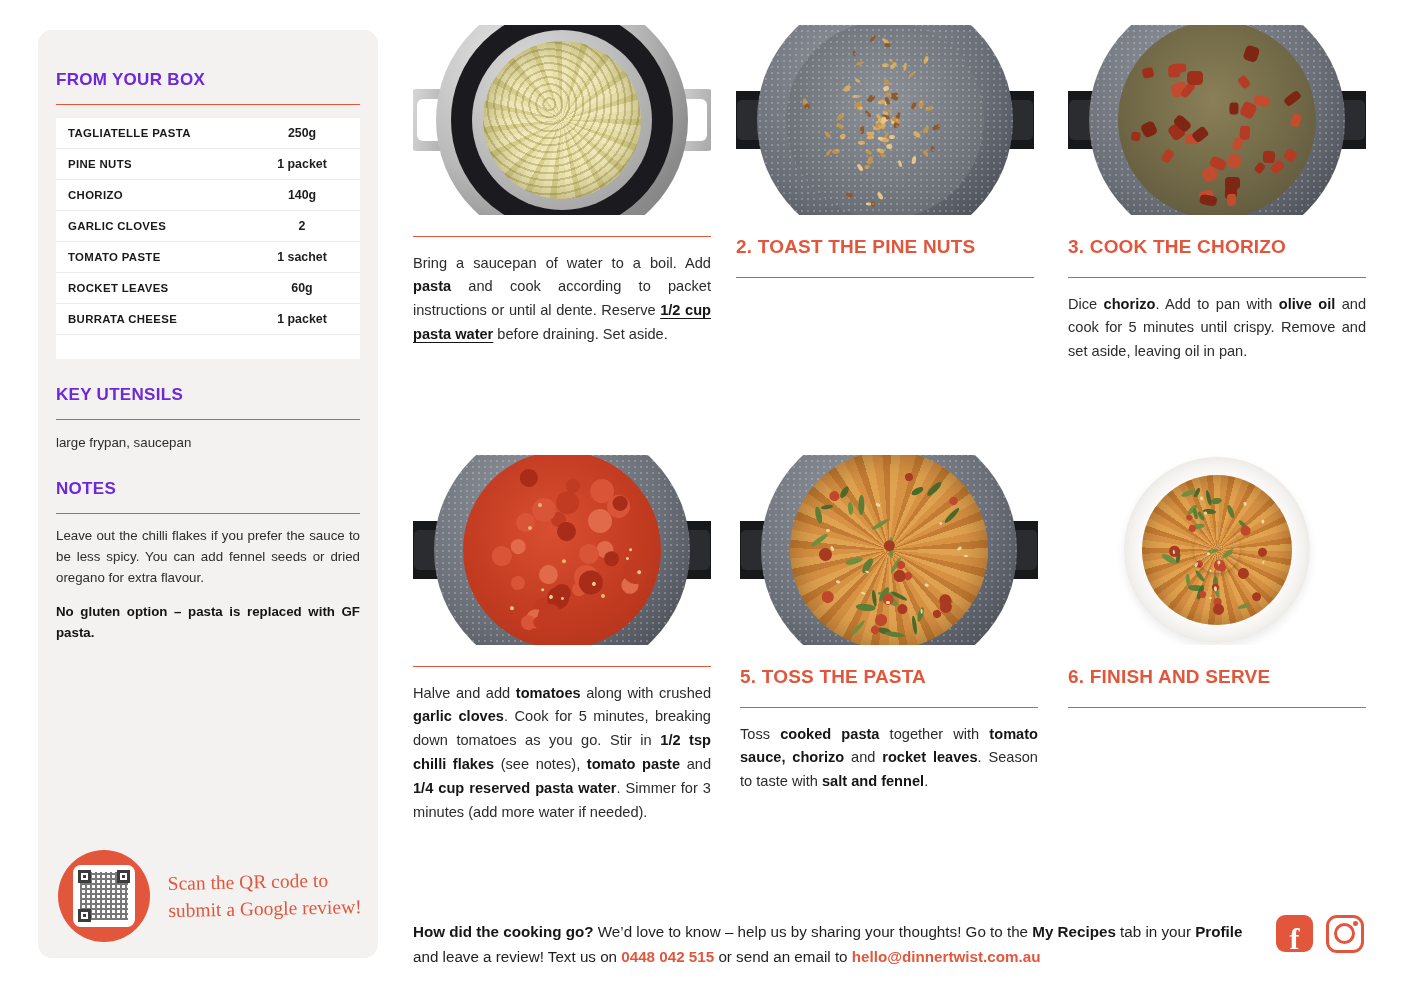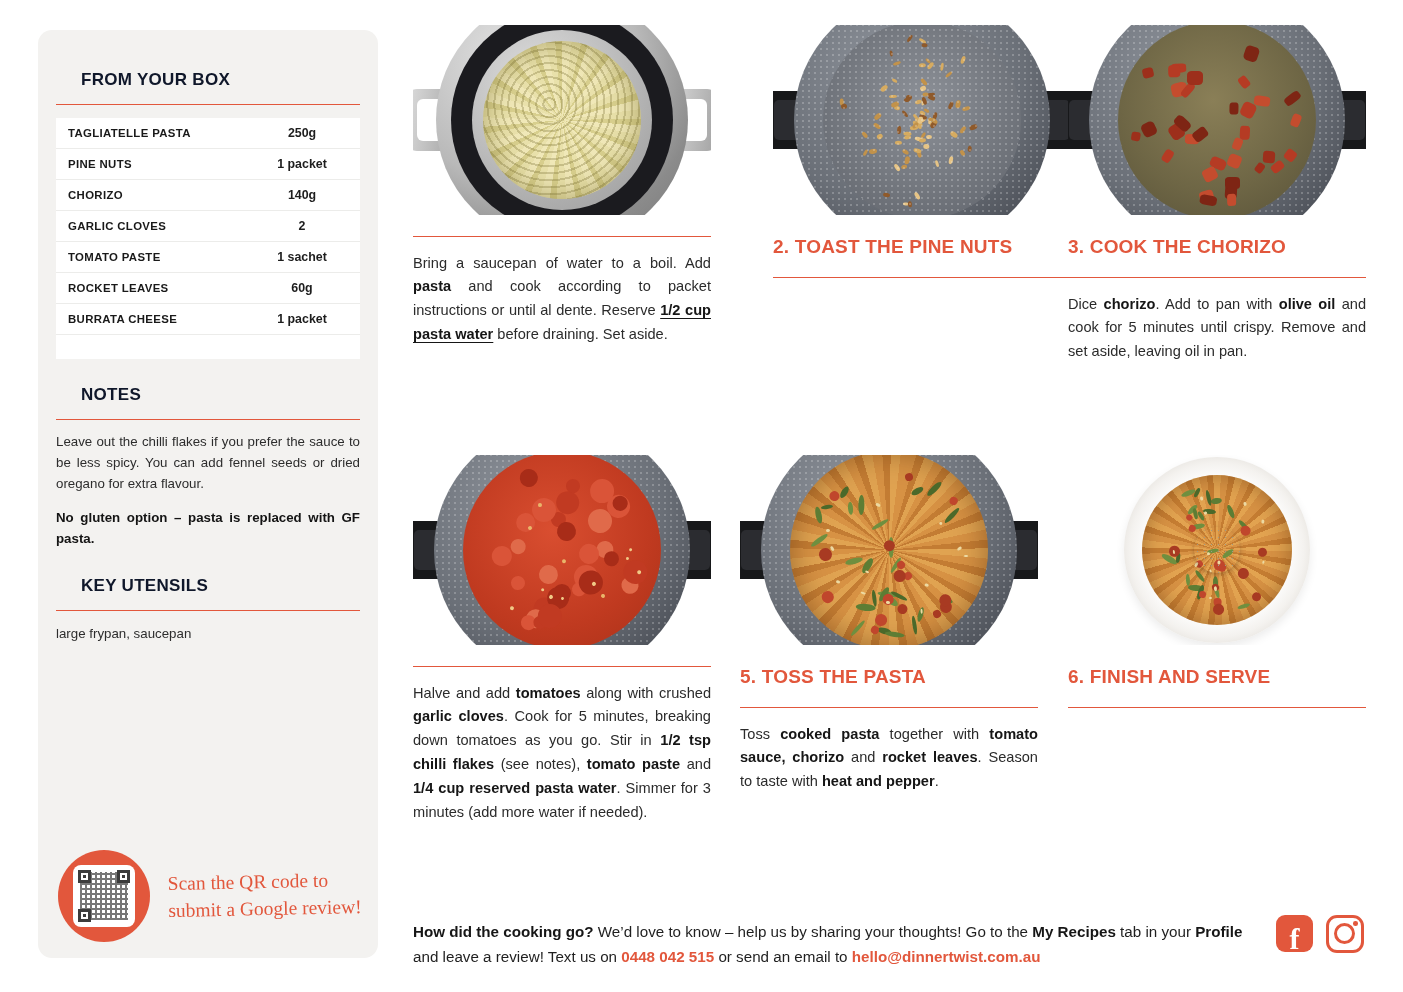--- a/index.html
+++ b/index.html
@@ -9,21 +9,21 @@
     width:1403px; height:992px; position:relative; overflow:hidden;
     background:#ffffff; font-family:"Liberation Sans", sans-serif; color:#222;
   }
   .page { position:absolute; inset:0; }
 
   
   .sidebar {
     position:absolute; left:38px; top:30px; width:340px; height:928px;
     background:#F3F2F0; border-radius:14px; padding:26px 18px 0 18px;
   }
-  .side-heading { font-size:17px; font-weight:700; color:#0f172a; letter-spacing:.3px;margin-left:25px; }
+  .side-heading { font-size:17px; font-weight:700; color:#6d28d9; letter-spacing:.3px; }
   .side-rule { border:none; border-bottom:1.6px solid var(--accent); margin:9px 0 0 0; }
 
   .ing-table { background:#ffffff; margin-top:13px; padding-bottom:24px; }
   .ing-row {
     display:flex; align-items:center; justify-content:space-between;
     min-height:31px; padding:4px 4px 4px 12px; border-bottom:1px solid #ECECEA;
   }
   .ing-name { font-size:11.4px; font-weight:700; color:#191919; letter-spacing:.35px; }
   .ing-qty  { width:108px; text-align:center; font-size:12.4px; font-weight:600; color:#1d1d1d; }
 
@@ -47,21 +47,21 @@
   .qr-finder::after { content:""; position:absolute; inset:2px; background:#3c3c3c; }
   .qr-f-tl { left:5px; top:5px; } .qr-f-tr { right:5px; top:5px; } .qr-f-bl { left:5px; bottom:5px; }
   .qr-text {
     position:absolute; left:110px; top:18px; width:200px;
     font-family: cursive; font-size:19.5px; line-height:1.4;
     color:var(--accent); transform:rotate(-1.2deg);
   }
 
   
   .cell { position:absolute; width:298px; }
-  .c1 { left:413px;  top:25px; }  .c2 { left:773px;  top:25px; }  .c3 { left:1068px; top:25px; }
+  .c1 { left:413px;  top:25px; }  .c2 { left:736px;  top:25px; }  .c3 { left:1068px; top:25px; }
   .c4 { left:413px;  top:455px; } .c5 { left:740px;  top:455px; } .c6 { left:1068px; top:455px; }
 
   .photo { position:relative; width:298px; height:190px; overflow:hidden; background:#fff; margin-bottom:21px; }
 
   .step-title { font-size:19px; font-weight:700; color:var(--accent); letter-spacing:.2px; }
   .step-rule  { border:none; border-bottom:1.6px solid var(--accent); margin:9px 0 14px 0; }
   .step-body  { font-size:14.6px; line-height:1.63; color:#2b2b2b; text-align:justify; }
   .b { font-weight:700; color:#161616; }
   .u { text-decoration:underline; text-underline-offset:3px; }
   .accent { color:var(--accent); font-weight:700; }
@@ -167,30 +167,30 @@
         <span class="ing-qty">60g</span>
       </div>
       <div class="ing-row">
         <span class="ing-name">BURRATA CHEESE</span>
         <span class="ing-qty">1 packet</span>
       </div>
     </div>
 
 
     <div class="section">
+      <h2 class="side-heading">KEY UTENSILS</h2>
+      <hr class="side-rule">
+      <div class="side-text">large frypan, saucepan</div>
+    </div>
+
+    <div class="section">
       <h2 class="side-heading">NOTES</h2>
       <hr class="side-rule">
       <p class="notes-p">Leave out the chilli flakes if you prefer the sauce to be less spicy. You can add fennel seeds or dried oregano for extra flavour.</p>
       <p class="notes-p bold">No gluten option – pasta is replaced with GF pasta.</p>
-    </div>
-
-    <div class="section">
-      <h2 class="side-heading">KEY UTENSILS</h2>
-      <hr class="side-rule">
-      <div class="side-text">large frypan, saucepan</div>
     </div>
 
     <div class="qr-wrap">
       <div class="qr-circle">
         <div class="qr-card">
           <div class="qr-pattern"></div>
           <div class="qr-finder qr-f-tl"></div>
           <div class="qr-finder qr-f-tr"></div>
           <div class="qr-finder qr-f-bl"></div>
         </div>
@@ -470,21 +470,21 @@
           <div class="bit" style="left: 174.366px; top: 103.578px; width: 3.61031px; height: 2.45703px; background: rgb(236, 217, 162); border-radius: 50%; transform: rotate(2deg);"></div>
           <div class="bit" style="left: 70.6262px; top: 141.102px; width: 4.72621px; height: 2.18515px; background: rgb(236, 217, 162); border-radius: 50%; transform: rotate(202deg);"></div>
           <div class="bit" style="left: 166.51px; top: 95.7555px; width: 4.9701px; height: 3.06705px; background: rgb(236, 217, 162); border-radius: 50%; transform: rotate(145deg);"></div>
           <div class="bit" style="left: 40.0627px; top: 95.9047px; width: 4.63313px; height: 2.67626px; background: rgb(236, 217, 162); border-radius: 50%; transform: rotate(58deg);"></div>
           <div class="bit" style="left: 148.82px; top: 71.207px; width: 3.25522px; height: 2.902px; background: rgb(236, 217, 162); border-radius: 50%; transform: rotate(199deg);"></div>
           <div class="bit" style="left: 85.9262px; top: 52.3697px; width: 4.60794px; height: 3.48481px; background: rgb(236, 217, 162); border-radius: 50%; transform: rotate(205deg);"></div>
         </div>
     </div>
     <h3 class="step-title">5. TOSS THE PASTA</h3>
     <hr class="step-rule">
-    <p class="step-body"><span>Toss </span><span class="b">cooked pasta</span><span> together with </span><span class="b">tomato sauce, chorizo</span><span> and </span><span class="b">rocket leaves</span><span>. Season to taste with </span><span class="b">heat and pepper</span><span>.</span></p>
+    <p class="step-body"><span>Toss </span><span class="b">cooked pasta</span><span> together with </span><span class="b">tomato sauce, chorizo</span><span> and </span><span class="b">rocket leaves</span><span>. Season to taste with </span><span class="b">salt and fennel</span><span>.</span></p>
   </section>
 
   <section class="cell c6">
     <div class="photo">
       <div class="circ plate"></div>
       <div class="circ plate-pasta" id="inner-plate">
           <div class="bit" style="left: 66.7909px; top: 105.422px; width: 13.3494px; height: 5.25942px; background: rgb(93, 125, 52); border-radius: 50%; transform: rotate(268deg);"></div>
           <div class="bit" style="left: 78.5454px; top: 75.7081px; width: 13.4098px; height: 5.35366px; background: rgb(111, 143, 63); border-radius: 50%; transform: rotate(144deg);"></div>
           <div class="bit" style="left: 51.1998px; top: 99.1369px; width: 13.953px; height: 3.87497px; background: rgb(93, 125, 52); border-radius: 50%; transform: rotate(53deg);"></div>
           <div class="bit" style="left: 82.4195px; top: 33.8168px; width: 13.7425px; height: 4.74323px; background: rgb(93, 125, 52); border-radius: 50%; transform: rotate(68deg);"></div>

